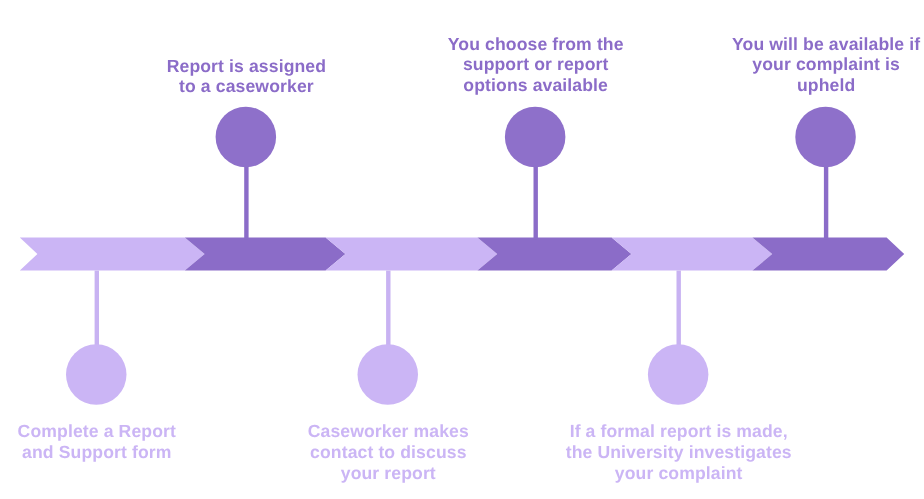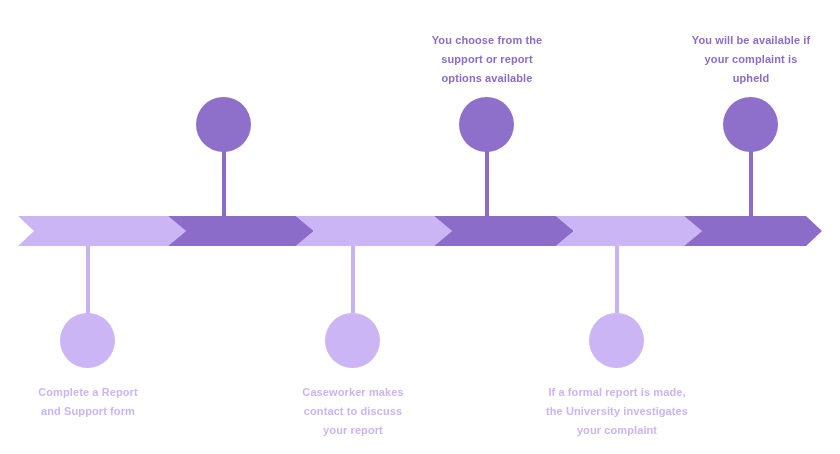--- a/index.html
+++ b/index.html
@@ -46,21 +46,21 @@
     border-radius: 50%;
   }
   .node.dark  { background: #8E70CA; }
   .node.light { background: #CBB5F5; }
 
   
   .label {
     position: absolute;
     text-align: center;
     font-weight: bold;
-    font-size: 11px;
+    font-size: 16px;
     line-height: 19px;
     letter-spacing: 0.1px;
     white-space: pre-line;
   }
   .label.top    { color: #8B6CC8; }
   .label.bottom { color: #CBB5F5; }
 </style>
 </head>
 <body>
 
@@ -90,20 +90,22 @@
   <div class="stem down" style="left:615px; top:246px; height:68px;"></div>
 
   <div class="node dark" style="left:196px; top:97px;"></div>
   <div class="node dark" style="left:459px; top:97px;"></div>
   <div class="node dark" style="left:723px; top:97px;"></div>
 
   <div class="node light" style="left:60px; top:313px;"></div>
   <div class="node light" style="left:325px; top:313px;"></div>
   <div class="node light" style="left:589px; top:313px;"></div>
 
+  <div class="label top" style="left:134px; top:51px; width:180px;">Report is assigned
+to a caseworker</div>
   <div class="label top" style="left:397px; top:31px; width:180px;">You choose from the
 support or report
 options available</div>
   <div class="label top" style="left:661px; top:31px; width:180px;">You will be available if
 your complaint is
 upheld</div>
 
   <div class="label bottom" style="left:-2px; top:383px; width:180px;">Complete a Report
 and Support form</div>
   <div class="label bottom" style="left:263px; top:383px; width:180px;">Caseworker makes

